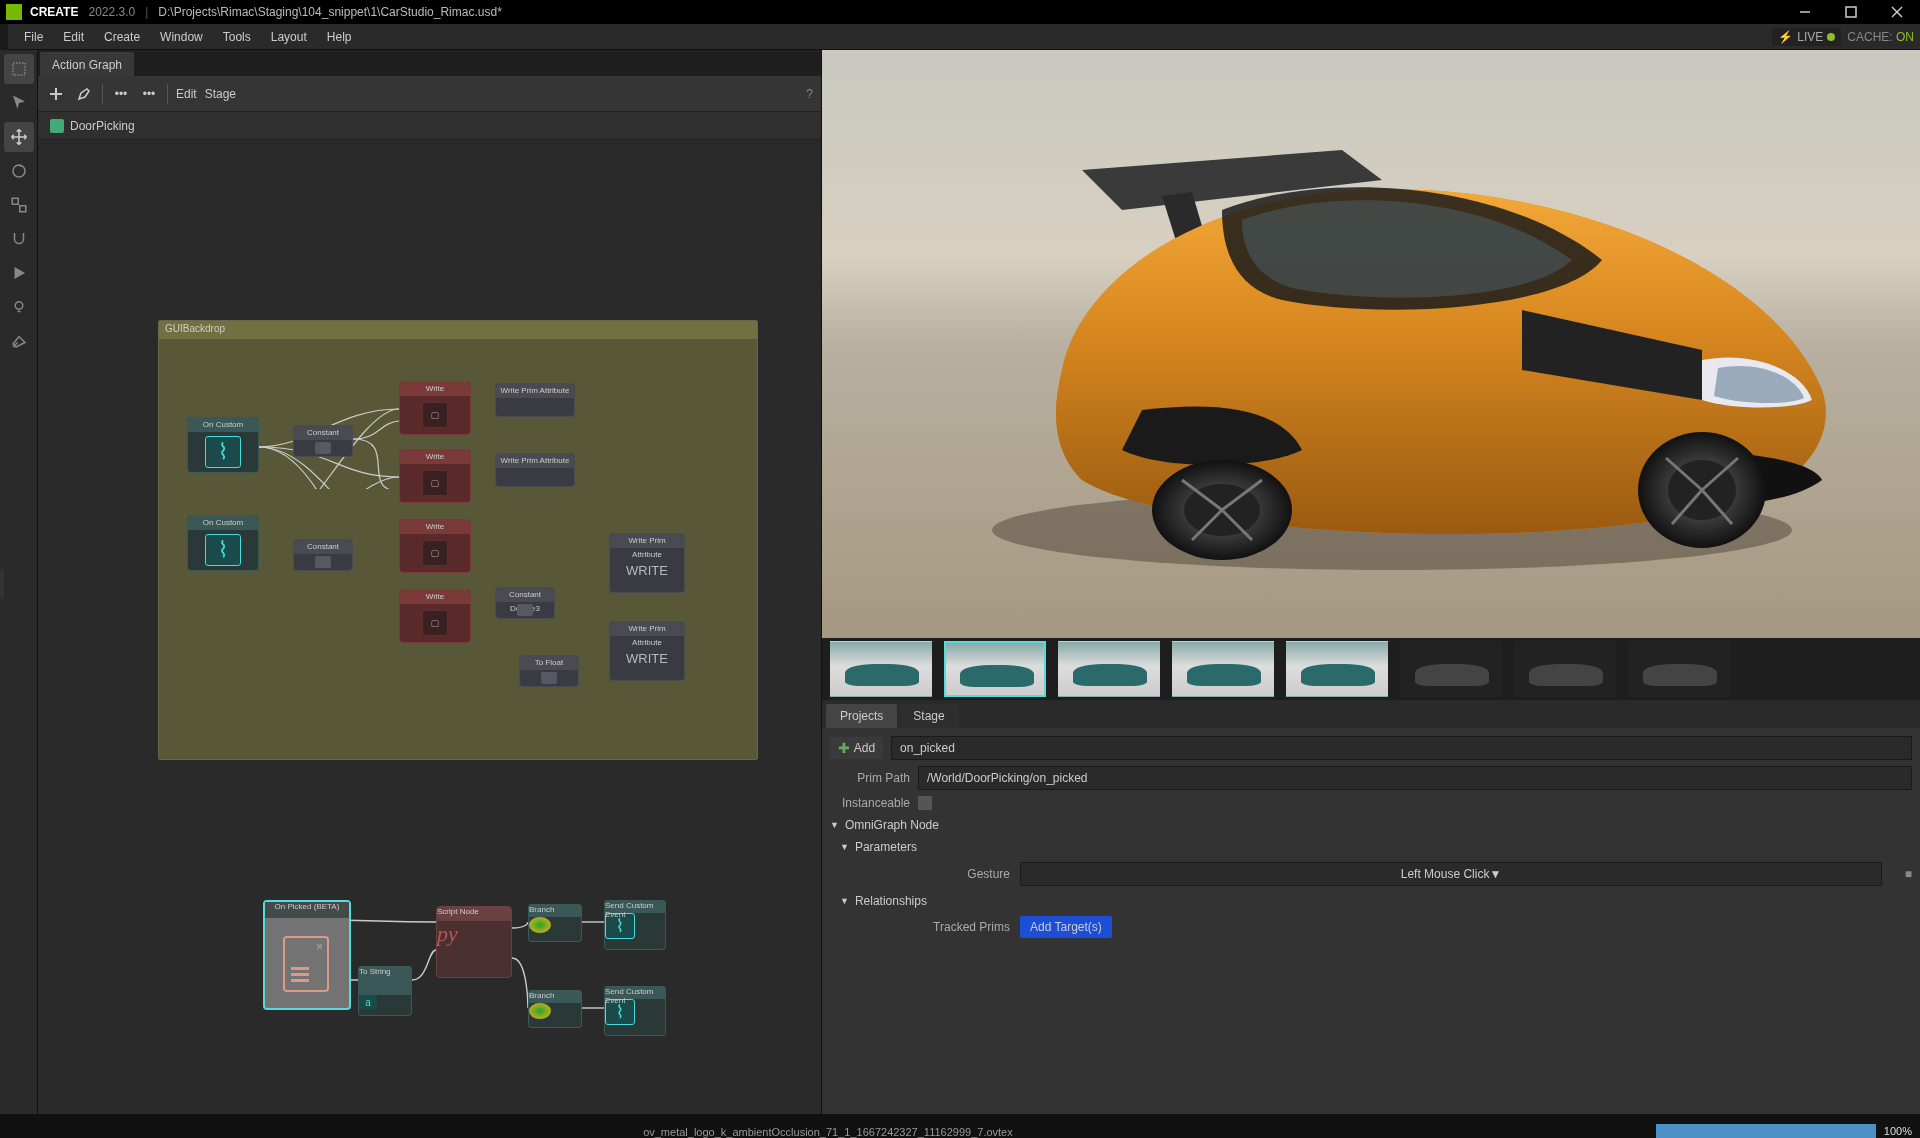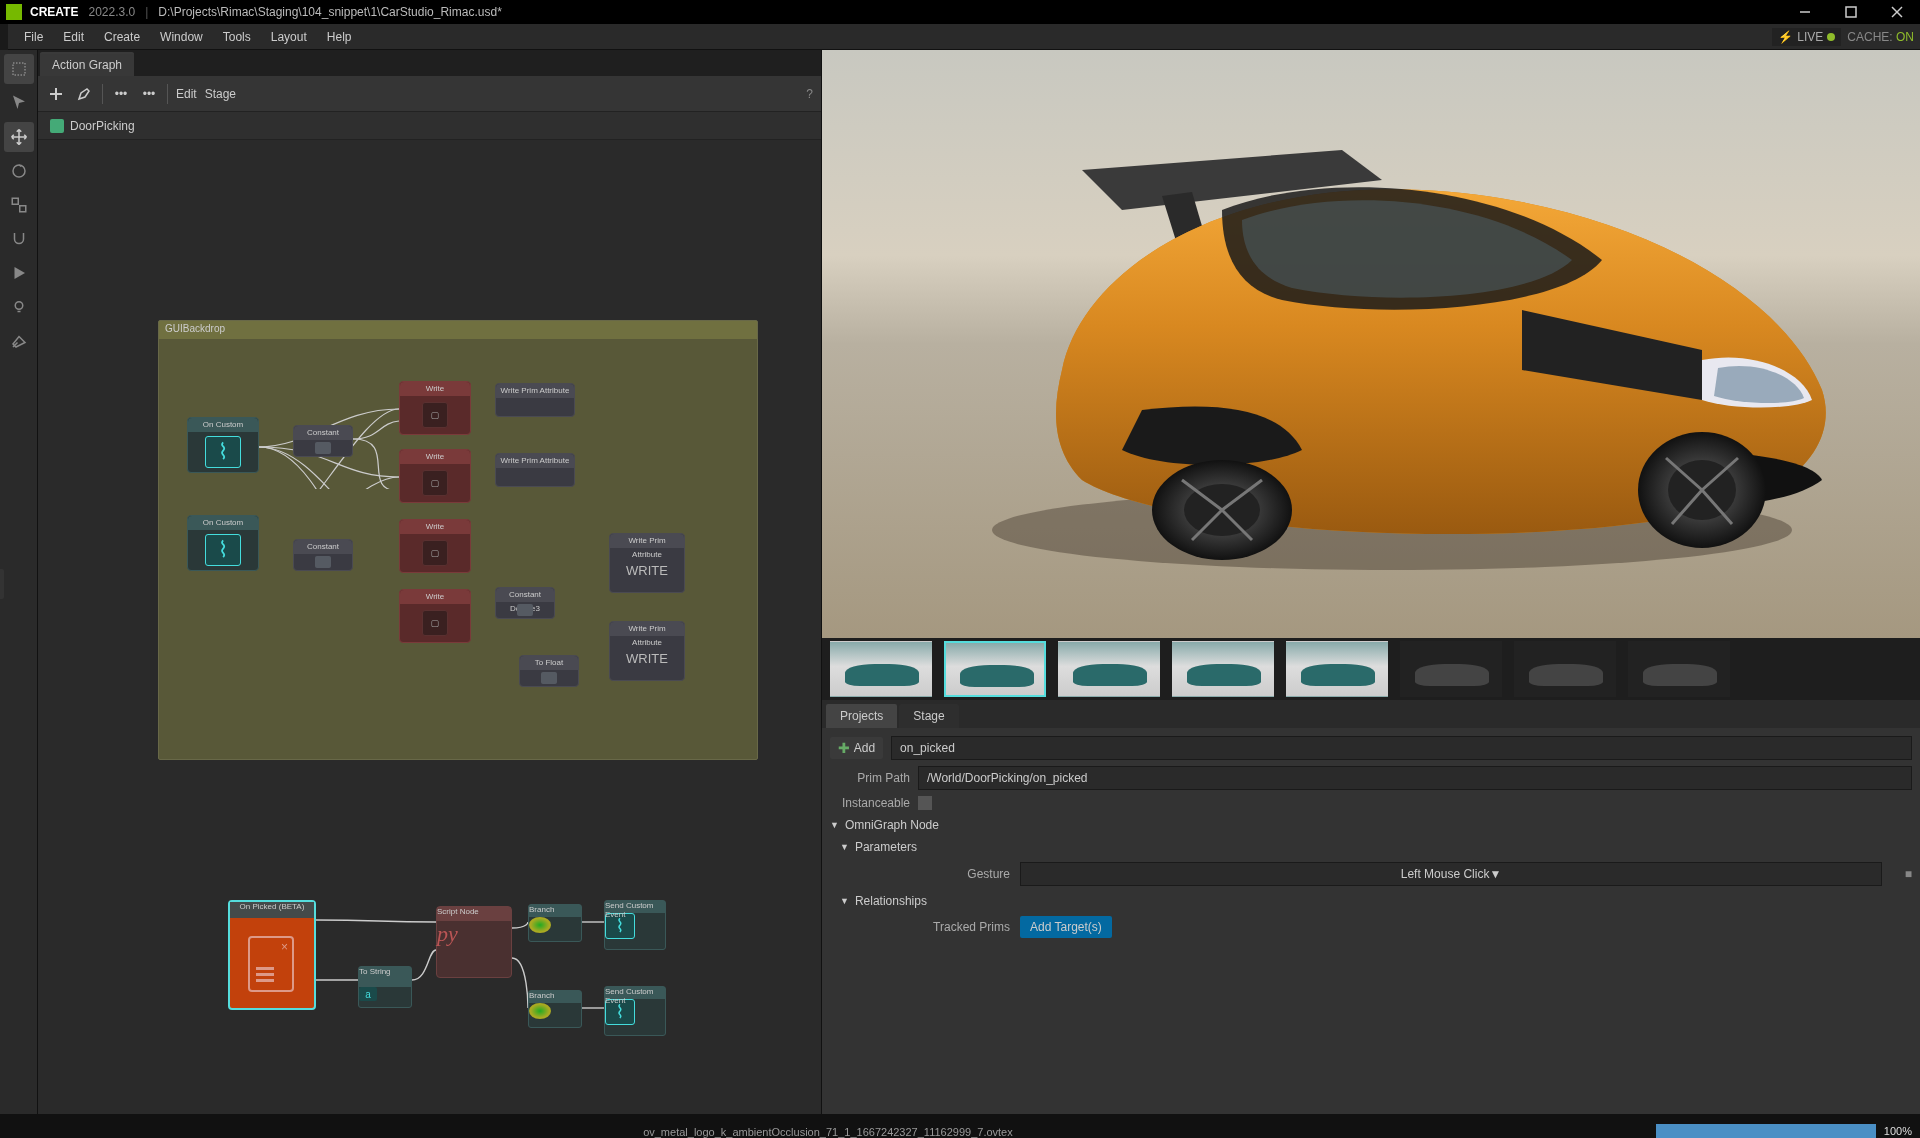--- a/index.html
+++ b/index.html
@@ -76,30 +76,30 @@
 .n-attr { background: #3a3a42; border: 1px solid #4a4a52; width: 80px; }
 .n-attr .nh { background: #4a4a52; }
 .n-attr .nb { height: 18px; }
 
 .n-bigwrite { background: #3a3a42; border: 1px solid #4a4a52; width: 76px; }
 .n-bigwrite .nh { background: #4a4a52; }
 .n-bigwrite .nb { height: 44px; color: #bbb; font-size: 13px; }
 
 
 .graph-lower { position: absolute; left: 190px; top: 760px; width: 500px; height: 200px; }
-.n-sel { position: absolute; width: 88px; background: #c2410c; border: 2px solid #5dd; border-radius: 4px; }
+.n-sel { position: absolute; width: 88px; background: #737373; border: 2px solid #5dd; border-radius: 4px; margin-left: 35px; }
 .n-sel .nh { background: #444a4a; height: 16px; font-size: 8px; text-align: center; }
 .n-sel .nb { height: 90px; position: relative; }
 .doc-ic { width: 46px; height: 56px; position: absolute; left: 18px; top: 18px; border: 2px solid #d98; border-radius: 4px; }
 .doc-ic::before { content: "×"; position: absolute; right: 4px; top: 2px; color: #d98; font-size: 12px; }
 .doc-lines { position: absolute; left: 6px; bottom: 8px; }
 .doc-lines span { display: block; width: 18px; height: 3px; background: #d98; margin-top: 3px; }
 
 .n-tostr { position: absolute; width: 54px; background: #2a3838; border: 1px solid #3a5858; border-radius: 3px; }
-.n-tostr .nh { background: #3a5858; height: 20px; font-size: 8px; }
+.n-tostr .nh { background: #3a5858; height: 28px; font-size: 8px; }
 .n-tostr .nb { height: 20px; }
 .n-tostr .chip2 { width: 18px; height: 14px; background: #1a4a4a; border-radius: 2px; display: flex; align-items: center; justify-content: center; color: #4dd; font-size: 10px; }
 
 .n-script { position: absolute; width: 76px; background: #4a3030; border: 1px solid #6a4040; border-radius: 4px; }
 .n-script .nh { background: #6a4040; height: 14px; font-size: 8px; }
 .n-script .nb { height: 56px; color: #b55; font-size: 22px; font-style: italic; font-family: Georgia, serif; }
 
 .n-branch { position: absolute; width: 54px; background: #2a3838; border: 1px solid #3a5858; border-radius: 3px; }
 .n-branch .nh { background: #3a5858; height: 12px; font-size: 8px; }
 .n-branch .nb { height: 24px; }
@@ -145,21 +145,21 @@
 
 .section-hdr { display: flex; align-items: center; gap: 6px; margin: 8px 0; cursor: pointer; }
 .tri { font-size: 9px; }
 .section-hdr.sub { margin-left: 10px; }
 
 .gesture-row { display: flex; align-items: center; margin-left: 20px; margin-bottom: 6px; }
 .g-label { width: 160px; text-align: right; margin-right: 10px; color: #aaa; }
 .g-select { flex: 1; background: #2a2a2a; border: 1px solid #1a1a1a; padding: 4px 8px; color: #ccc; display: flex; justify-content: center; cursor: pointer; }
 .g-suffix { width: 30px; display: flex; justify-content: flex-end; align-items: center; gap: 4px; }
 
-.tp-btn { background: #0369a1; padding: 4px 10px; cursor: pointer; color: #ccc; border-radius: 2px; }
+.tp-btn { background: #1d4ed8; padding: 4px 10px; cursor: pointer; color: #ccc; border-radius: 2px; }
 
 
 .statusbar { height: 24px; background: #111; display: flex; align-items: flex-end; font-size: 11px; }
 .status-center { flex: 1; text-align: center; color: #999; }
 .status-right { display: flex; align-items: center; gap: 8px; padding-right: 8px; }
 .progress { width: 220px; height: 14px; background: #333; position: relative; }
 .progress-fill { width: 100%; height: 100%; background: #4a8fc5; }
 .pct { color: #ddd; }
 </style>
 </head>

